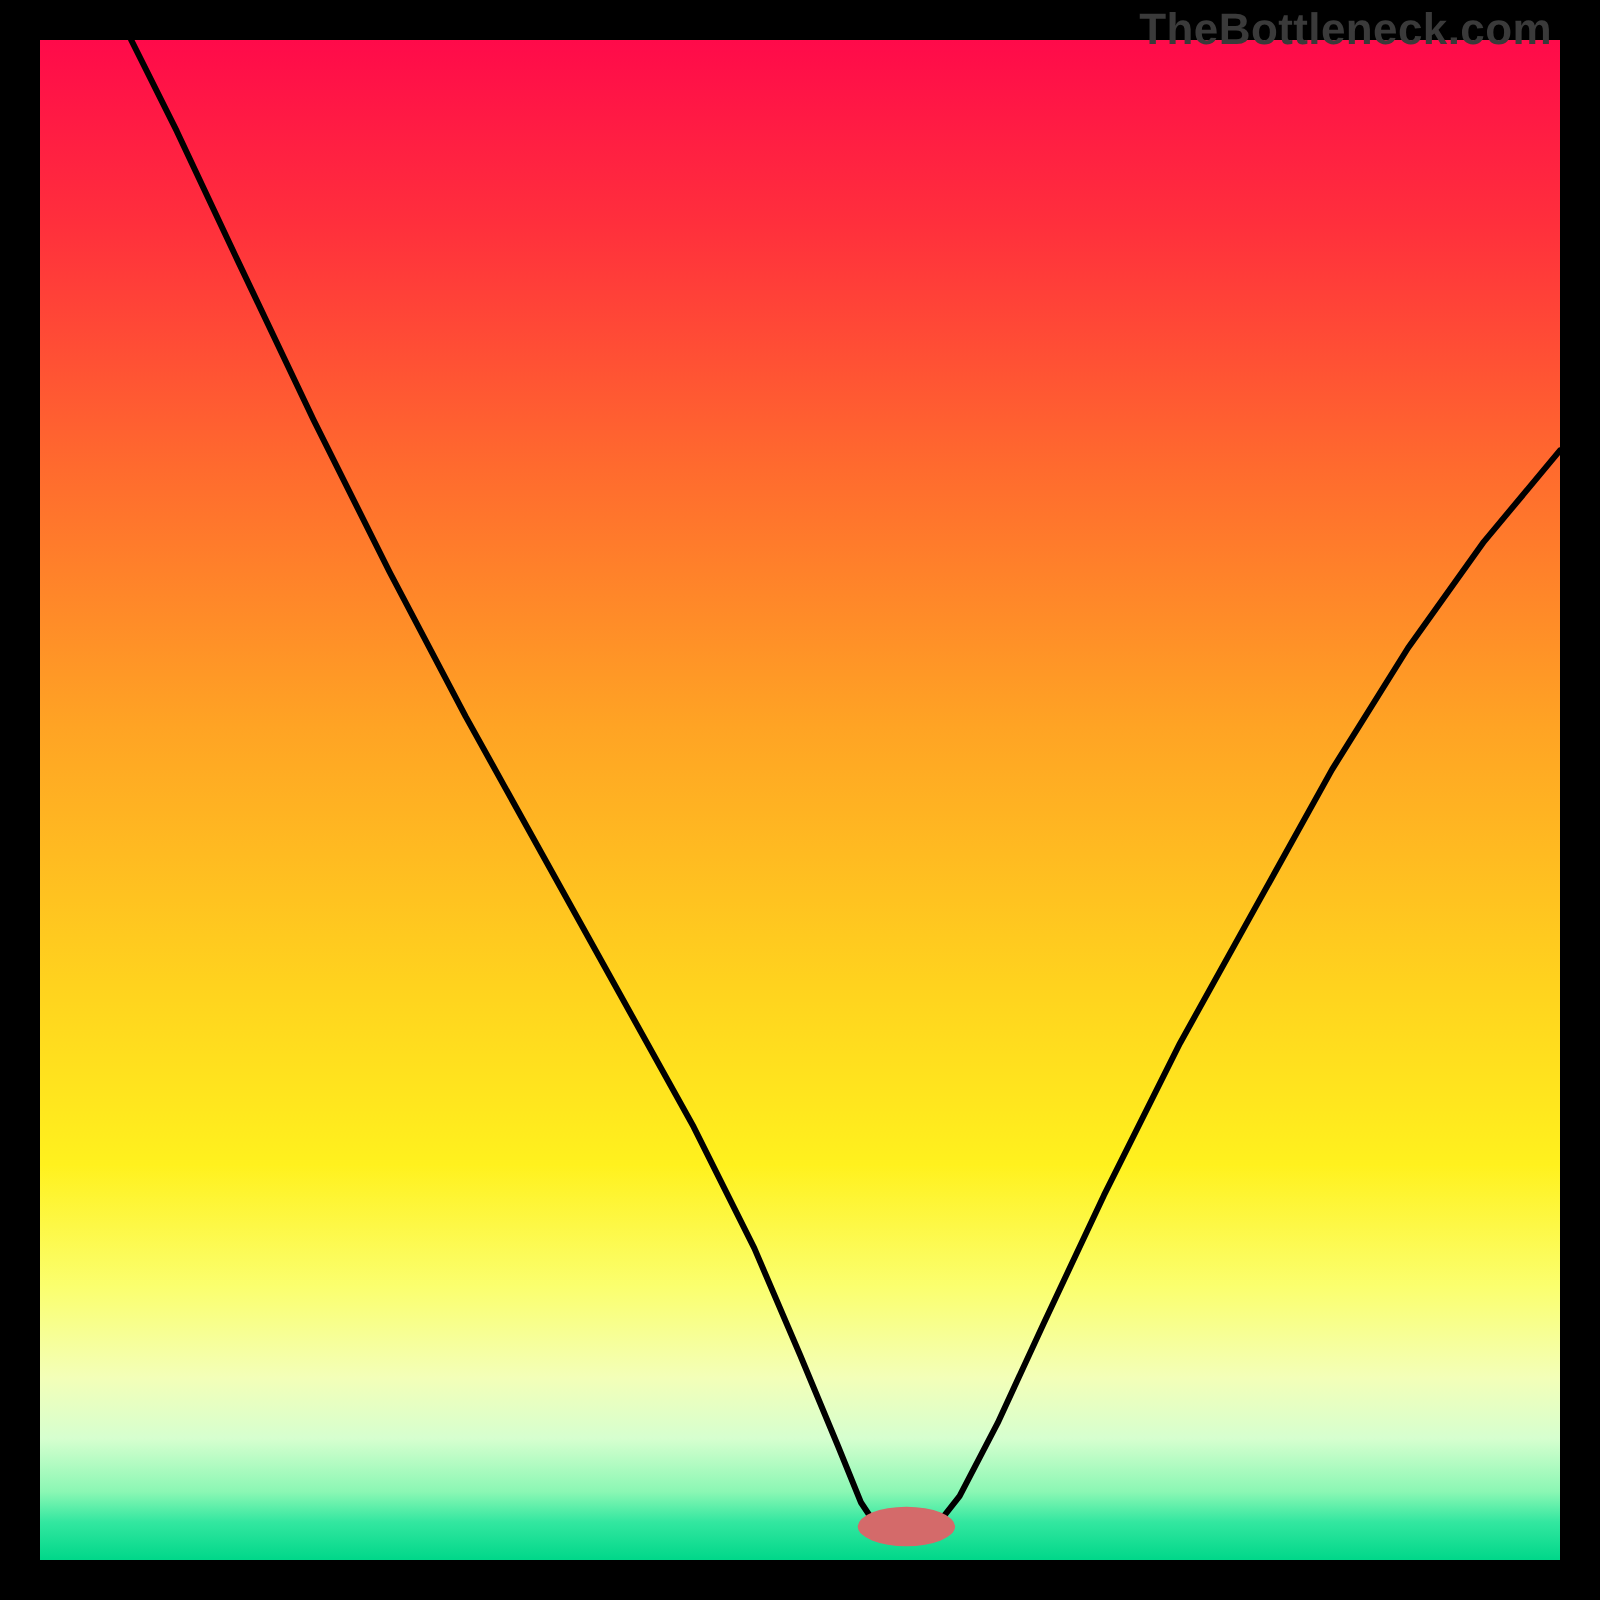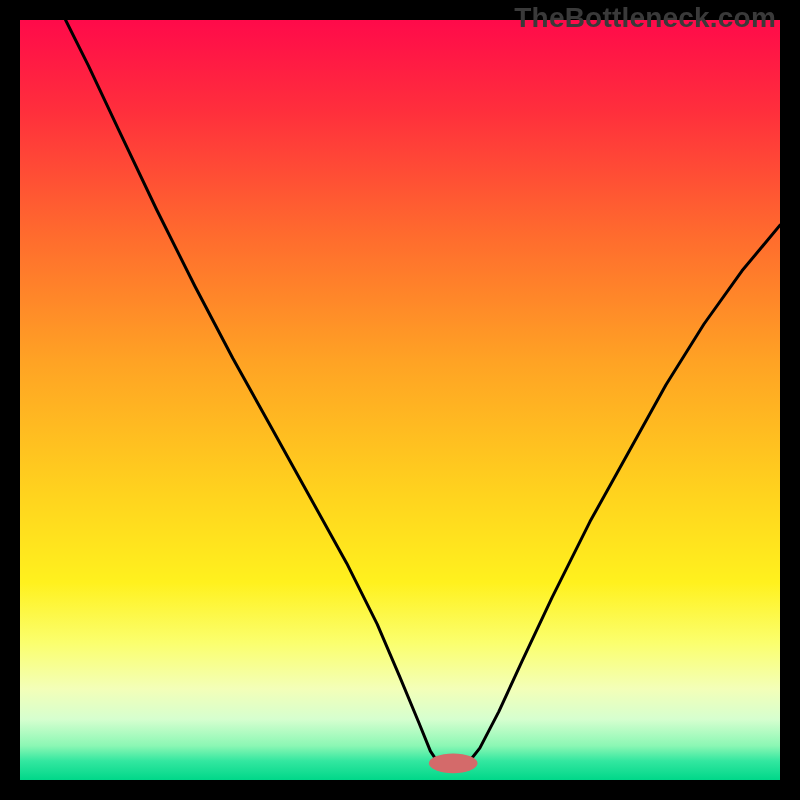--- a/index.html
+++ b/index.html
@@ -24,21 +24,21 @@
     top: 0;
     width: 760px;
     height: 760px;
   }
   .watermark {
     position: absolute;
     top: 2px;
     right: 24px;
     color: #3a3a3a;
     font-family: Arial, Helvetica, sans-serif;
-    font-size: 28px;
+    font-size: 22px;
     font-weight: 600;
     letter-spacing: 0.2px;
     user-select: none;
   }
   svg { display: block; }
 </style>
 </head>
 <body>
 
 <div class="frame">

